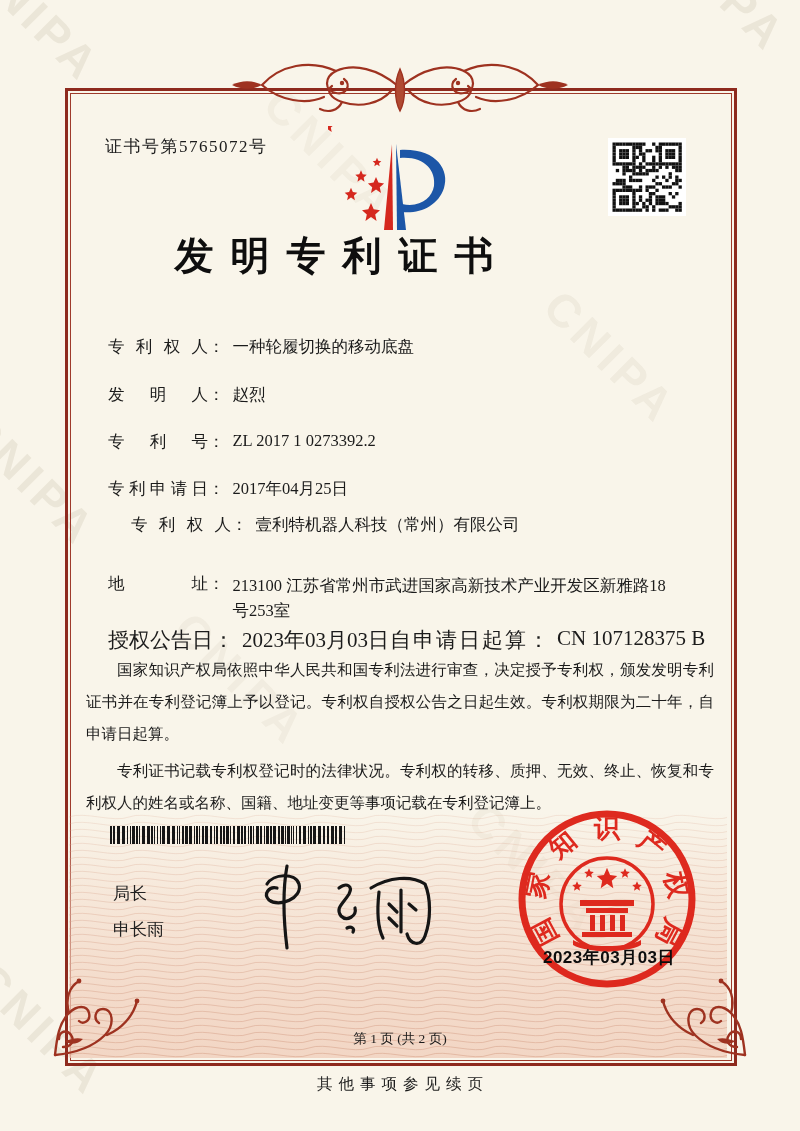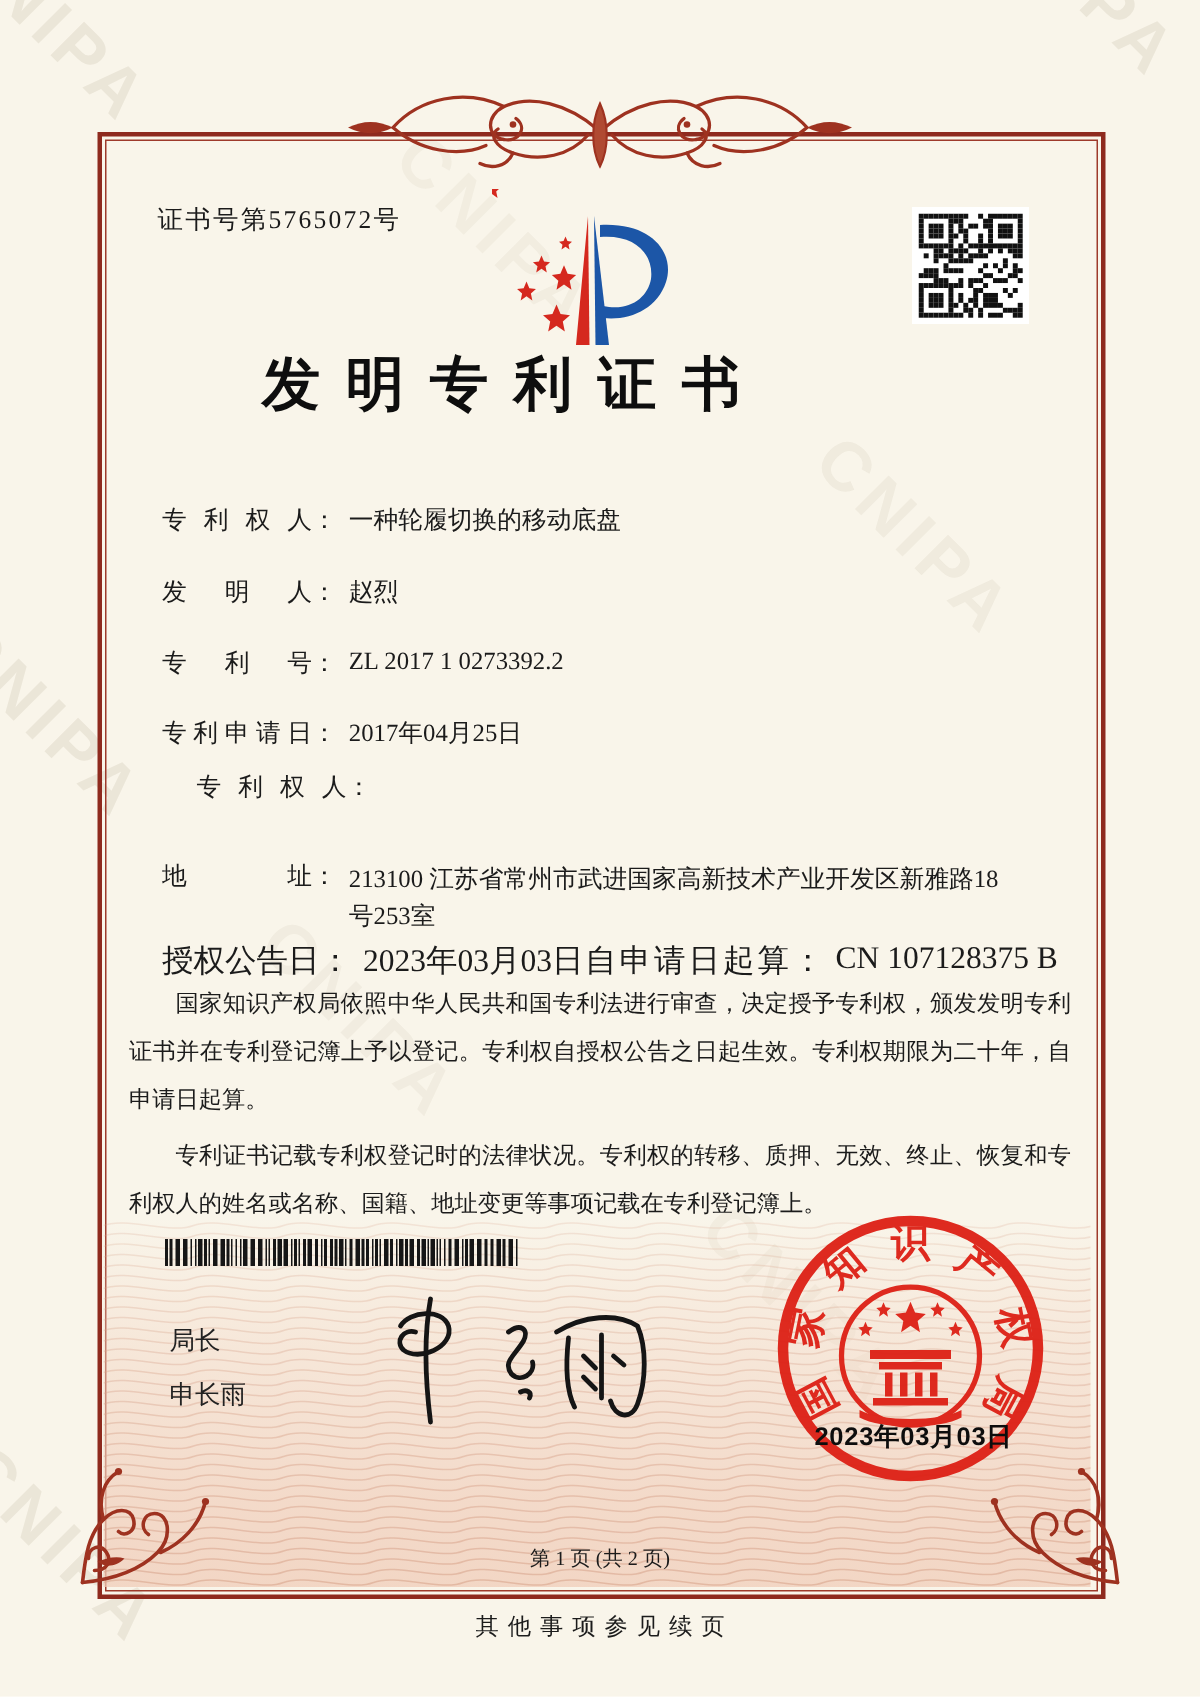--- a/index.html
+++ b/index.html
@@ -447,20 +447,21 @@
     <span class="val">ZL 2017 1 0273392.2</span>
   </div>
   <div class="row" style="top:478px;align-items:center;">
     <span class="lbl">专利申请日</span>
       <span class="colon">：</span>
     <span class="val">2017年04月25日</span>
   </div>
   <div class="row" style="top:514px;margin-left:23px;">
     <span class="lbl">专利权人</span>
       <span class="colon">：</span>
+    <span class="val">壹利特机器人科技（常州）有限公司</span>
   </div>
   <div class="row" style="top:573px;justify-content:space-between;">
     <span class="lbl">地址</span>
       <span class="colon">：</span>
     <span class="val wrap">213100 江苏省常州市武进国家高新技术产业开发区新雅路18号253室</span>
   </div>
 
   <div class="row2" style="left:108px; top:626px;">
     <span class="lbl2">授权公告日</span>
       <span class="colon">：</span>

